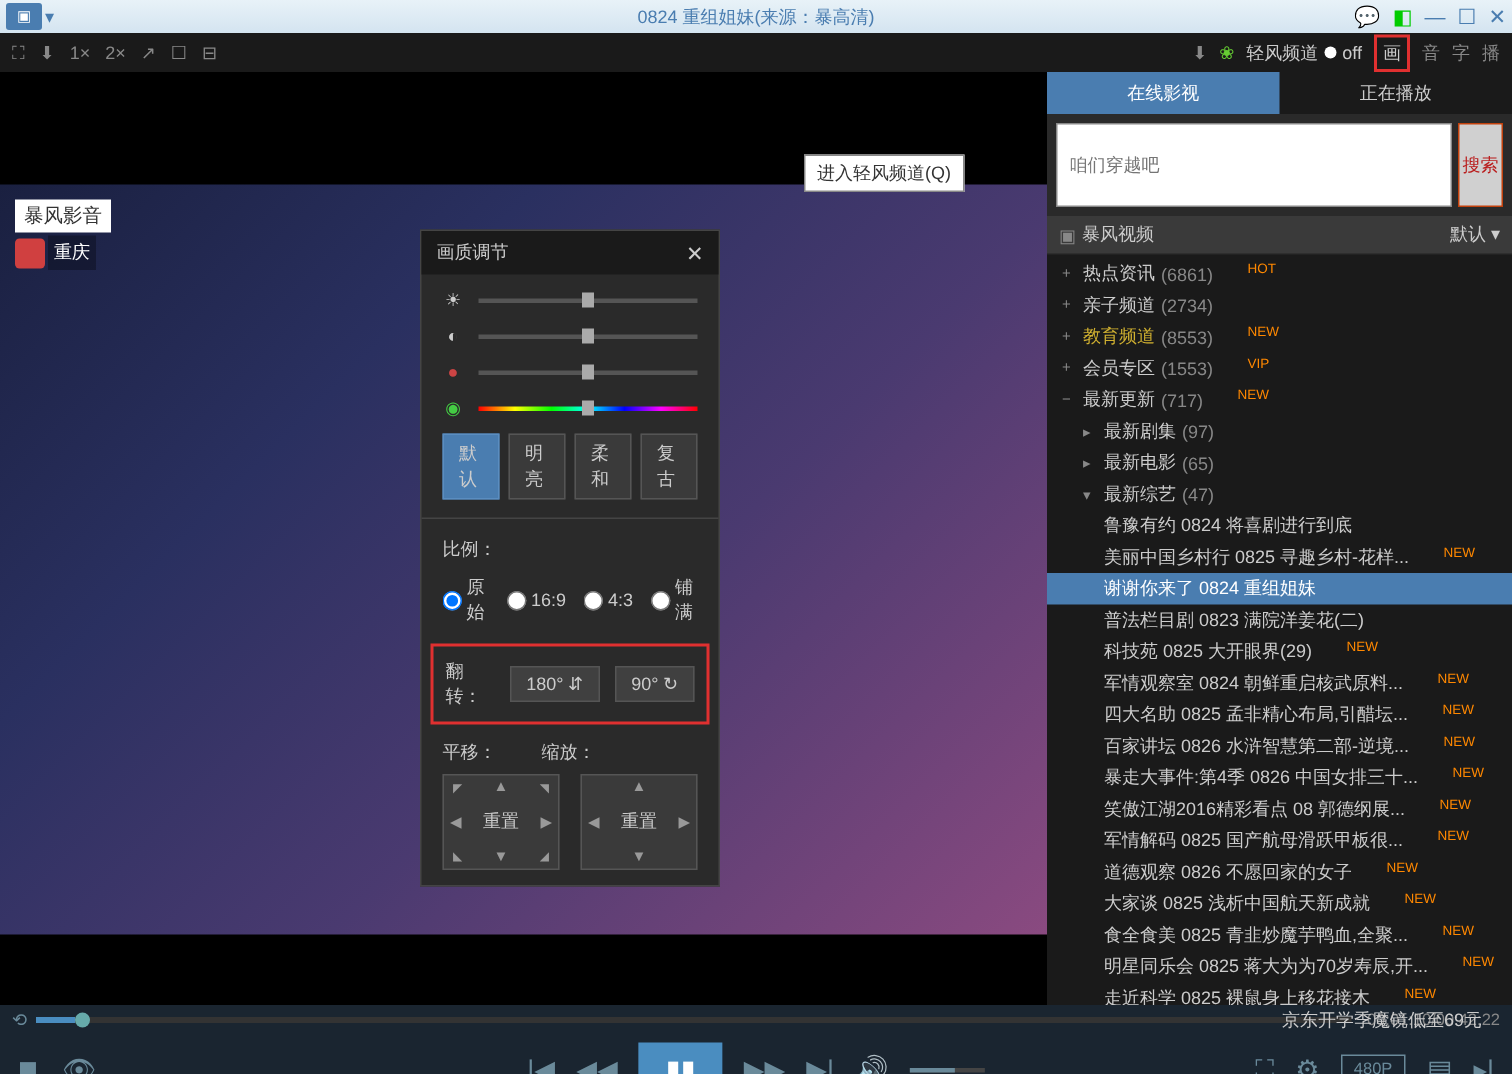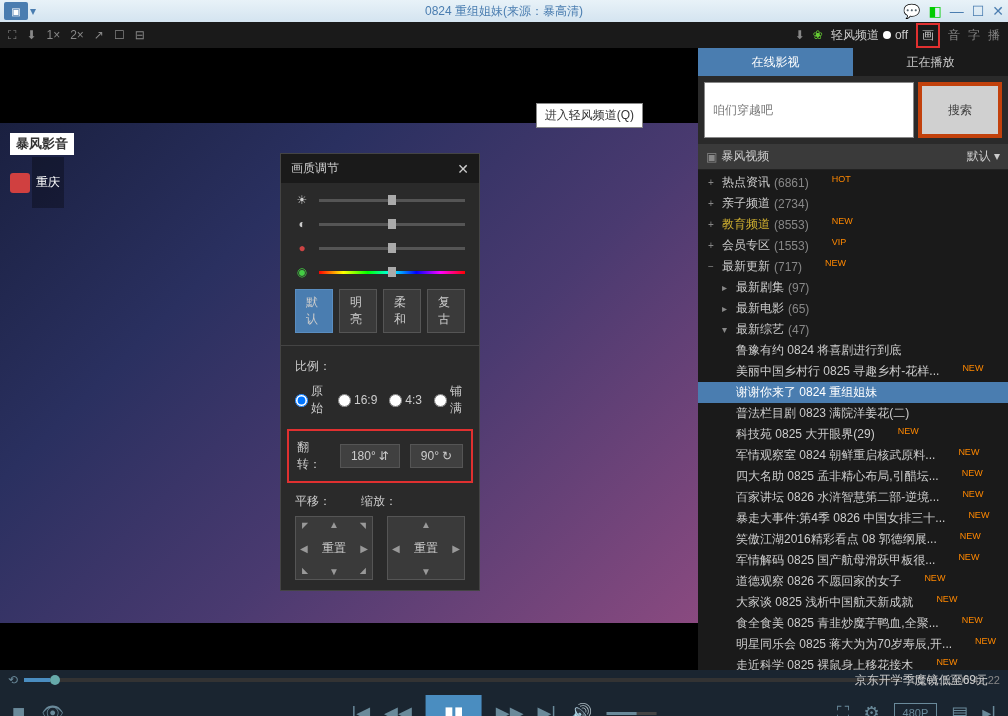--- a/index.html
+++ b/index.html
@@ -13,24 +13,24 @@
 .toolbar .left-items{display:flex;gap:10px;color:#888}
 .toolbar .right-items{margin-left:auto;display:flex;gap:8px;align-items:center}
 .toolbar .icon-btn{color:#888;cursor:pointer;font-size:12px}
 .channel-label{color:#ccc;display:flex;align-items:center;gap:4px}
 .channel-dot{width:8px;height:8px;border-radius:50%;background:#fff}
 .hua-btn{border:2px solid #e03030;padding:2px 4px;color:#ccc}
 .main{display:flex;height:622px}
 .video-area{flex:1;background:#000;position:relative}
 .video-content{position:absolute;top:75px;left:0;right:0;height:500px;background:linear-gradient(135deg,#1a2040 0%,#2a3060 30%,#4a3a70 60%,#8a4a80 100%);overflow:hidden}
 .watermark{position:absolute;top:10px;left:10px;z-index:5}
-.watermark .wm1{background:#fff;color:#333;padding:2px 6px;font-size:13px;font-weight:bold}
+.watermark .wm1{background:#fff;color:#333;padding:2px 6px;font-size:13px;font-weight:normal}
 .watermark .wm2{margin-top:2px;display:flex;align-items:center;gap:2px}
 .watermark .wm2 .logo-c{width:20px;height:20px;background:#d04040;border-radius:3px}
-.watermark .wm2 span{color:#fff;background:rgba(0,0,0,.3);padding:17px 4px}
+.watermark .wm2 span{color:#fff;background:rgba(0,0,0,.3);padding:3px 4px}
 .tooltip{position:absolute;top:55px;right:55px;background:#fff;color:#333;padding:3px 8px;border:1px solid #888;z-index:10}
 .panel{position:absolute;top:105px;left:280px;width:200px;background:#2a2a2a;border:1px solid #444;z-index:20}
 .panel-header{background:#1a1a1a;padding:6px 10px;display:flex;justify-content:space-between;align-items:flex-end;color:#ccc}
 .panel-header .close{cursor:pointer;font-size:14px}
 .panel-body{padding:10px 14px}
 .slider-row{display:flex;align-items:center;gap:10px;margin-bottom:10px}
 .slider-row .icon{width:14px;text-align:center;font-size:12px}
 .slider-track{flex:1;height:3px;background:#555;position:relative}
 .slider-track.hue{background:linear-gradient(90deg,red,yellow,lime,cyan,blue,magenta,red)}
 .slider-thumb{position:absolute;width:8px;height:10px;background:#aaa;top:-4px;left:50%;transform:translateX(-50%)}
@@ -54,21 +54,21 @@
 .dpad .left{left:4px;top:50%;transform:translateY(-50%)}
 .dpad .right{right:4px;top:50%;transform:translateY(-50%)}
 .dpad .center{position:absolute;top:50%;left:50%;transform:translate(-50%,-50%);font-size:12px;color:#ccc}
 .dpad .diag{position:absolute;color:#999;font-size:8px}
 .sidebar{width:310px;background:#1a1a1a;display:flex;flex-direction:column}
 .tabs{display:flex;height:28px}
 .tab{flex:1;display:flex;align-items:center;justify-content:center;cursor:pointer;color:#ccc}
 .tab.active{background:#4a7db0;color:#fff}
 .search-row{display:flex;padding:6px;gap:4px;background:#2a2a2a}
 .search-input{flex:1;padding:20px 8px;background:#fff;border:1px solid #888;color:#888}
-.search-btn{padding:4px 26px;background:#d0d0d0;border:4px solid #c2410c;cursor:pointer;color:#404040}
+.search-btn{padding:4px 2px;background:#d0d0d0;border:1px solid #c2410c;cursor:pointer;color:#b91c1c}
 .source-row{display:flex;align-items:center;padding:4px 8px;background:#3a3a3a;border-bottom:1px solid #222}
 .source-row .expand{color:#888;margin-right:4px}
 .source-row .name{flex:1;color:#ccc}
 .source-row .dropdown{color:#ccc;cursor:pointer}
 .tree{flex:1;overflow-y:auto;padding:2px 0}
 .tree-item{padding:2px 8px;color:#ccc;cursor:pointer;display:flex;align-items:center;gap:4px}
 .tree-item.l1{padding-left:10px}
 .tree-item.l2{padding-left:24px}
 .tree-item.l3{padding-left:38px;font-size:12px}
 .tree-item.selected{background:#4a7db0;color:#fff}

